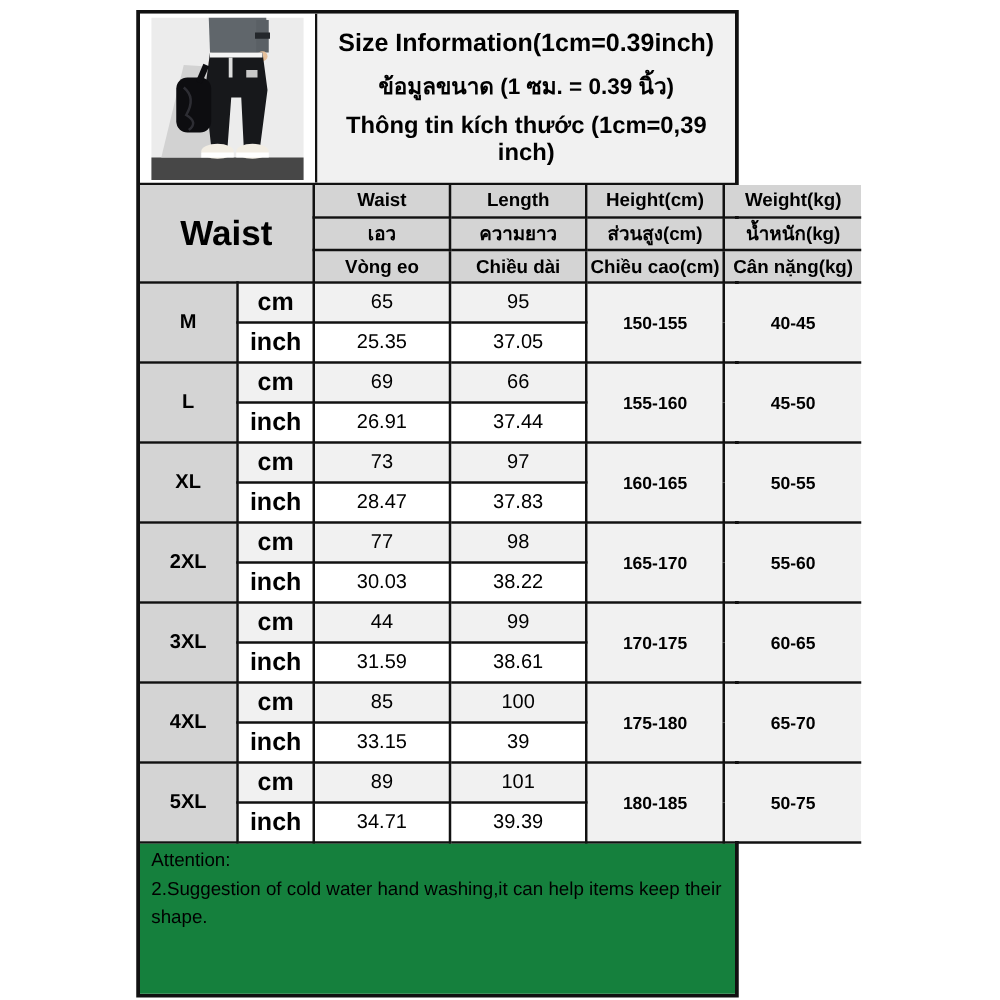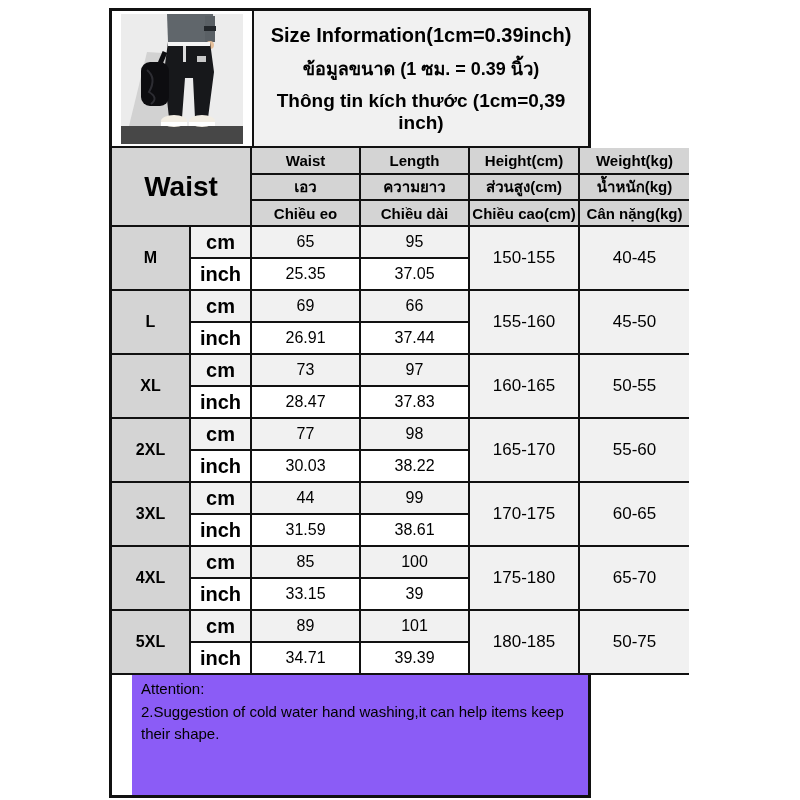--- a/index.html
+++ b/index.html
@@ -36,23 +36,23 @@
   .gray{background:#d4d4d4;}
   .lgray{background:#f1f1f1;}
   .white-bg{background:#ffffff;}
   .size-head{font-size:28px;font-weight:bold;}
   .ch-en{font-size:15px;font-weight:bold;}
   .ch-th{font-size:15px;font-weight:bold;}
   .ch-vi{font-size:15px;font-weight:bold;}
   .size-cell{font-size:16px;font-weight:bold;}
   .unit-cell{font-size:20px;font-weight:bold;}
   .val{font-size:16px;font-weight:normal;margin-top:20px;}
-  .range{font-size:17px;font-weight:normal;}
+  .range{font-size:14px;font-weight:bold;}
   
-  .attention{flex:1;background:#8b5cf6;padding:3px 9px 0 9px;text-align:left;margin-left:20px;}
+  .attention{flex:1;background:#15803d;padding:3px 9px 0 9px;text-align:left;}
   .attention p{margin:0;font-size:15px;line-height:1.5;white-space:normal;}
 </style>
 </head>
 <body>
 
 <div class="sheet">
 
   <div class="hdr-band">
     <div class="photo-cell">
       <svg width="122" height="130" viewBox="0 0 122 130" aria-hidden="true">
@@ -101,21 +101,21 @@
         <th class="gray ch-en">Height(cm)</th>
         <th class="gray ch-en edge-r">Weight(kg)</th>
       </tr>
       <tr>
         <th class="gray ch-th">เอว</th>
         <th class="gray ch-th">ความยาว</th>
         <th class="gray ch-th">ส่วนสูง(cm)</th>
         <th class="gray ch-th edge-r">น้ำหนัก(kg)</th>
       </tr>
       <tr>
-        <th class="gray ch-vi">Chiều eo</th>
+        <th class="gray ch-vi">Vòng eo</th>
         <th class="gray ch-vi">Chiều dài</th>
         <th class="gray ch-vi">Chiều cao(cm)</th>
         <th class="gray ch-vi edge-r">Cân nặng(kg)</th>
       </tr>
     </thead>
     <tbody>
 
       <tr>
         <td class="gray size-cell" rowspan="2">M</td>
         <td class="lgray unit-cell">cm</td>

